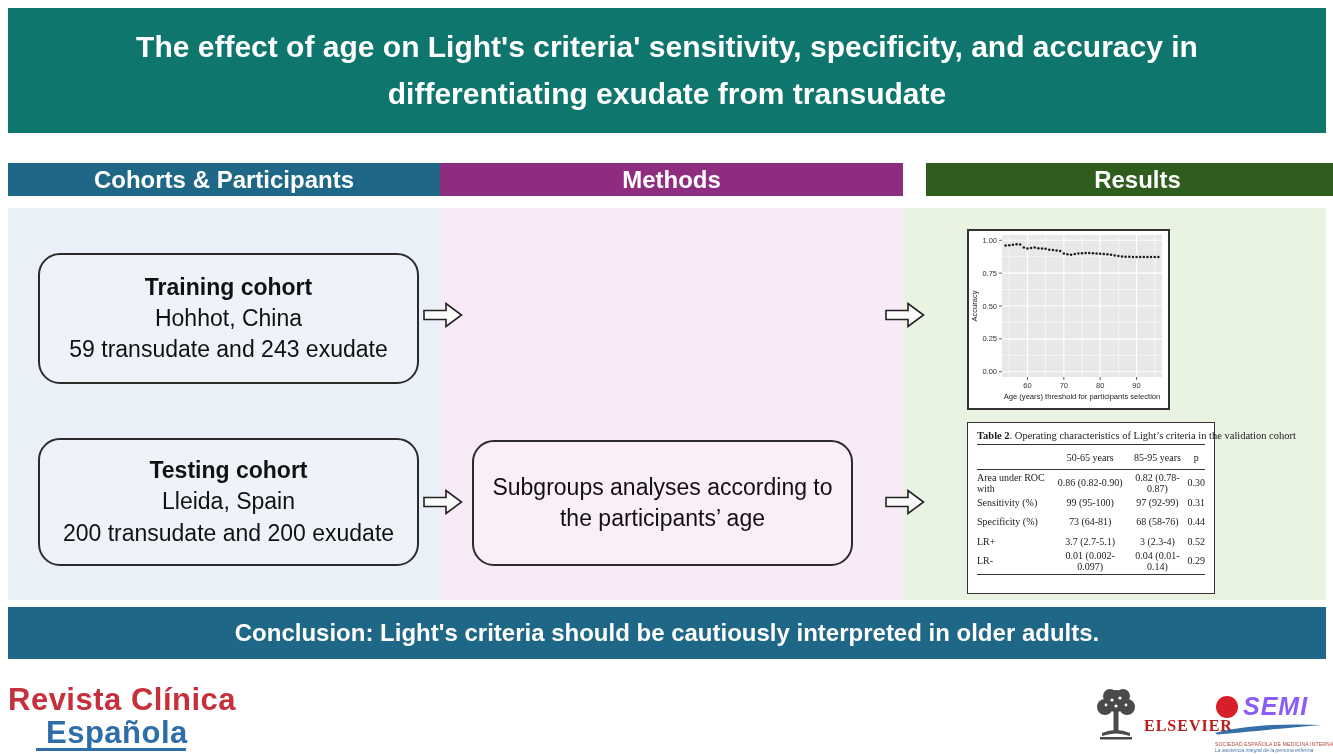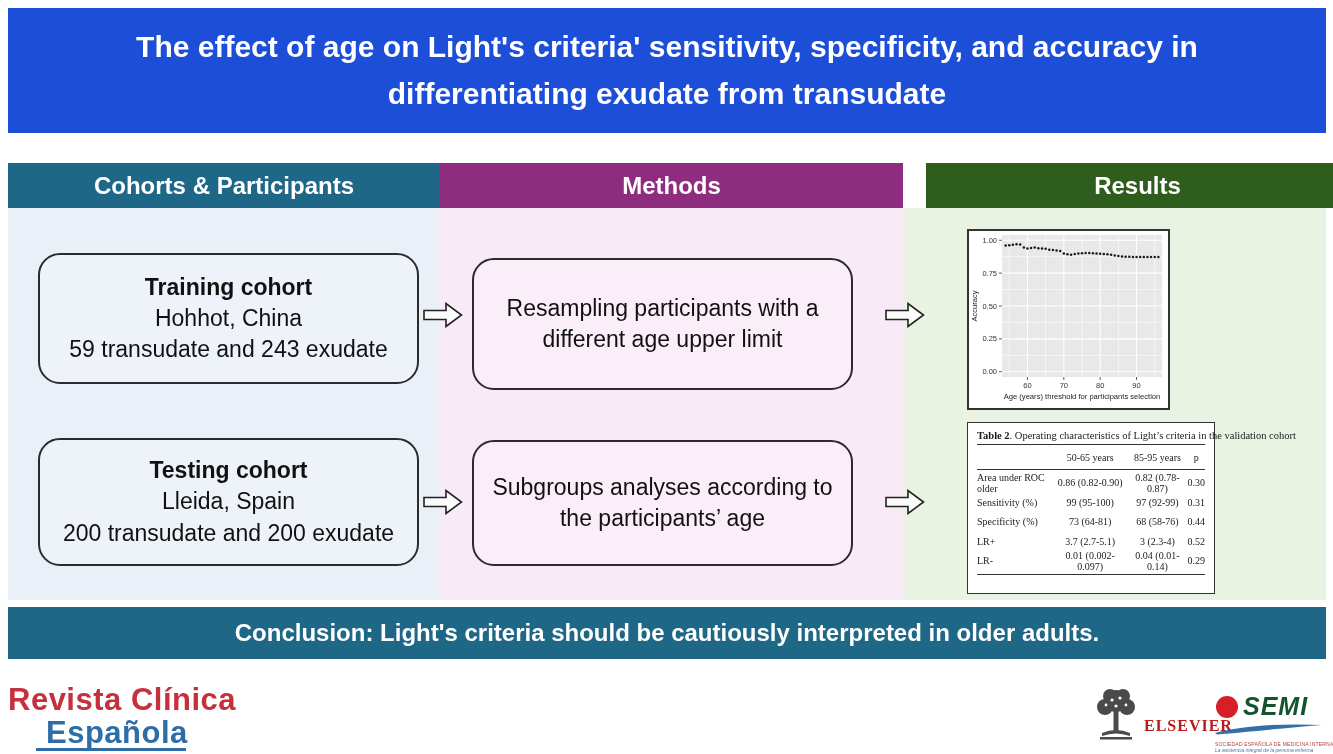--- a/index.html
+++ b/index.html
@@ -5,21 +5,21 @@
   html,body{margin:0;padding:0;background:#ffffff;}
   body{font-family:"Liberation Sans",sans-serif;}
   #stage{position:relative;width:1333px;height:754px;background:#ffffff;overflow:hidden;}
 
   
   .banner{position:absolute;left:8px;top:8px;width:1318px;height:125px;
     display:flex;align-items:center;justify-content:center;text-align:center;}
   .banner-text{color:#ffffff;font-weight:700;font-size:30px;line-height:1.55;padding:0 60px;}
 
   
-  .col-head{position:absolute;top:163px;height:45px;display:flex;align-items:center;justify-content:center;
+  .col-head{position:absolute;top:163px;height:33px;display:flex;align-items:center;justify-content:center;
     color:#ffffff;font-weight:700;font-size:24px;}
   
   .col-body{position:absolute;top:208px;height:392px;}
 
   
   .rbox{position:absolute;border:2px solid #2b2b2b;border-radius:22px;
     display:flex;flex-direction:column;align-items:center;justify-content:center;
     text-align:center;font-size:23px;color:#111;line-height:1.35;padding:0 18px;box-sizing:border-box;}
   .rbox .b-title{font-weight:700;}
 
@@ -53,30 +53,30 @@
   .revista-l1{font-size:31px;font-weight:700;letter-spacing:0.5px;}
   .revista-l2{font-size:31px;font-weight:700;letter-spacing:0.5px;margin-left:38px;margin-top:2px;}
   .revista-bar{position:absolute;left:36px;top:748px;width:150px;height:3px;background:#2d6da8;}
 
   .elsevier{position:absolute;left:1092px;top:685px;display:flex;align-items:flex-end;}
   .elsevier-word{font-family:"Liberation Serif",serif;font-size:16px;letter-spacing:1px;
     color:#b91c1c;font-weight:700;margin-left:4px;margin-bottom:10px;}
 
   .semi{position:absolute;left:1215px;top:692px;width:114px;}
   .semi-top{display:flex;align-items:center;}
-  .semi-word{font-size:25px;font-weight:700;font-style:italic;color:#14532d;letter-spacing:1px;margin-left:4px;}
+  .semi-word{font-size:25px;font-weight:700;font-style:italic;color:#8b5cf6;letter-spacing:1px;margin-left:4px;}
   .semi-caption{font-size:5px;color:#b0413a;letter-spacing:0.2px;margin-top:2px;white-space:nowrap;}
   .semi-tagline{font-size:5px;color:#4a77b0;font-style:italic;white-space:nowrap;}
 </style>
 </head>
 <body>
 
 <div id="stage">
 
-  <div class="banner" id="banner" style="background: #1d4ed8; text-align: center;">
+  <div class="banner" id="banner" style="background: #0f766e; text-align: center;">
     <div class="banner-text">The effect of age on Light's criteria' sensitivity, specificity, and accuracy in differentiating exudate from transudate</div>
   </div>
 
   <div class="col-head" id="head-cohorts" style="left: 8px; width: 432px; background: rgb(31, 103, 135);">
     <span>Cohorts &amp; Participants</span>
   </div>
   <div class="col-head" id="head-methods" style="left: 440px; width: 463px; background: rgb(142, 45, 128);">
     <span>Methods</span>
   </div>
   <div class="col-head" id="head-results" style="left: 926px; width: 423px; background: rgb(47, 93, 29);">
@@ -91,23 +91,20 @@
     <div class="b-title">Training cohort</div>
     <div>Hohhot, China</div>
     <div>59 transudate and 243 exudate</div>
   </div>
   <div class="rbox" id="box-testing" style="left: 38px; top: 438px; width: 381px; height: 128px; background: rgb(238, 243, 250);">
     <div class="b-title">Testing cohort</div>
     <div>Lleida, Spain</div>
     <div>200 transudate and 200 exudate</div>
   </div>
 
-  <div class="rbox" id="box-method1" style="left: 472px; top: 258px; width: 381px; height: 132px; background: rgb(250, 238, 248);">
-    <div style="max-width:350px;">Resampling participants with a different age upper limit</div>
-  </div>
   <div class="rbox" id="box-method2" style="left: 472px; top: 440px; width: 381px; height: 126px; background: rgb(250, 238, 248);">
     <div style="max-width:360px;">Subgroups analyses according to the participants’ age</div>
   </div>
 
   <svg class="arrow" style="left:423px;top:302px;" viewBox="0 0 40 26">
     <polygon points="1,8.5 23,8.5 23,1.5 38.5,13 23,24.5 23,17.5 1,17.5" fill="#fbfbfb" stroke="#222" stroke-width="1.6"></polygon>
   </svg>
   <svg class="arrow" style="left:423px;top:489px;" viewBox="0 0 40 26">
     <polygon points="1,8.5 23,8.5 23,1.5 38.5,13 23,24.5 23,17.5 1,17.5" fill="#fbfbfb" stroke="#222" stroke-width="1.6"></polygon>
   </svg>
@@ -210,21 +207,21 @@
     <div class="t2-rule"></div>
     <div class="t2-grid t2-head" id="t2-head">
         <div class="c0"></div>
         <div class="c1">50-65 years</div>
         <div class="c2">85-95 years</div>
         <div class="c3">p</div>
       </div>
     <div class="t2-rule"></div>
     <div id="t2-rows">
         <div class="t2-grid t2-row">
-          <div class="c0">Area under ROC older</div>
+          <div class="c0">Area under ROC with</div>
           <div class="c1">0.86 (0.82-0.90)</div>
           <div class="c2">0.82 (0.78-0.87)</div>
           <div class="c3">0.30</div>
         </div>
         <div class="t2-grid t2-row">
           <div class="c0">Sensitivity (%)</div>
           <div class="c1">99 (95-100)</div>
           <div class="c2">97 (92-99)</div>
           <div class="c3">0.31</div>
         </div>

